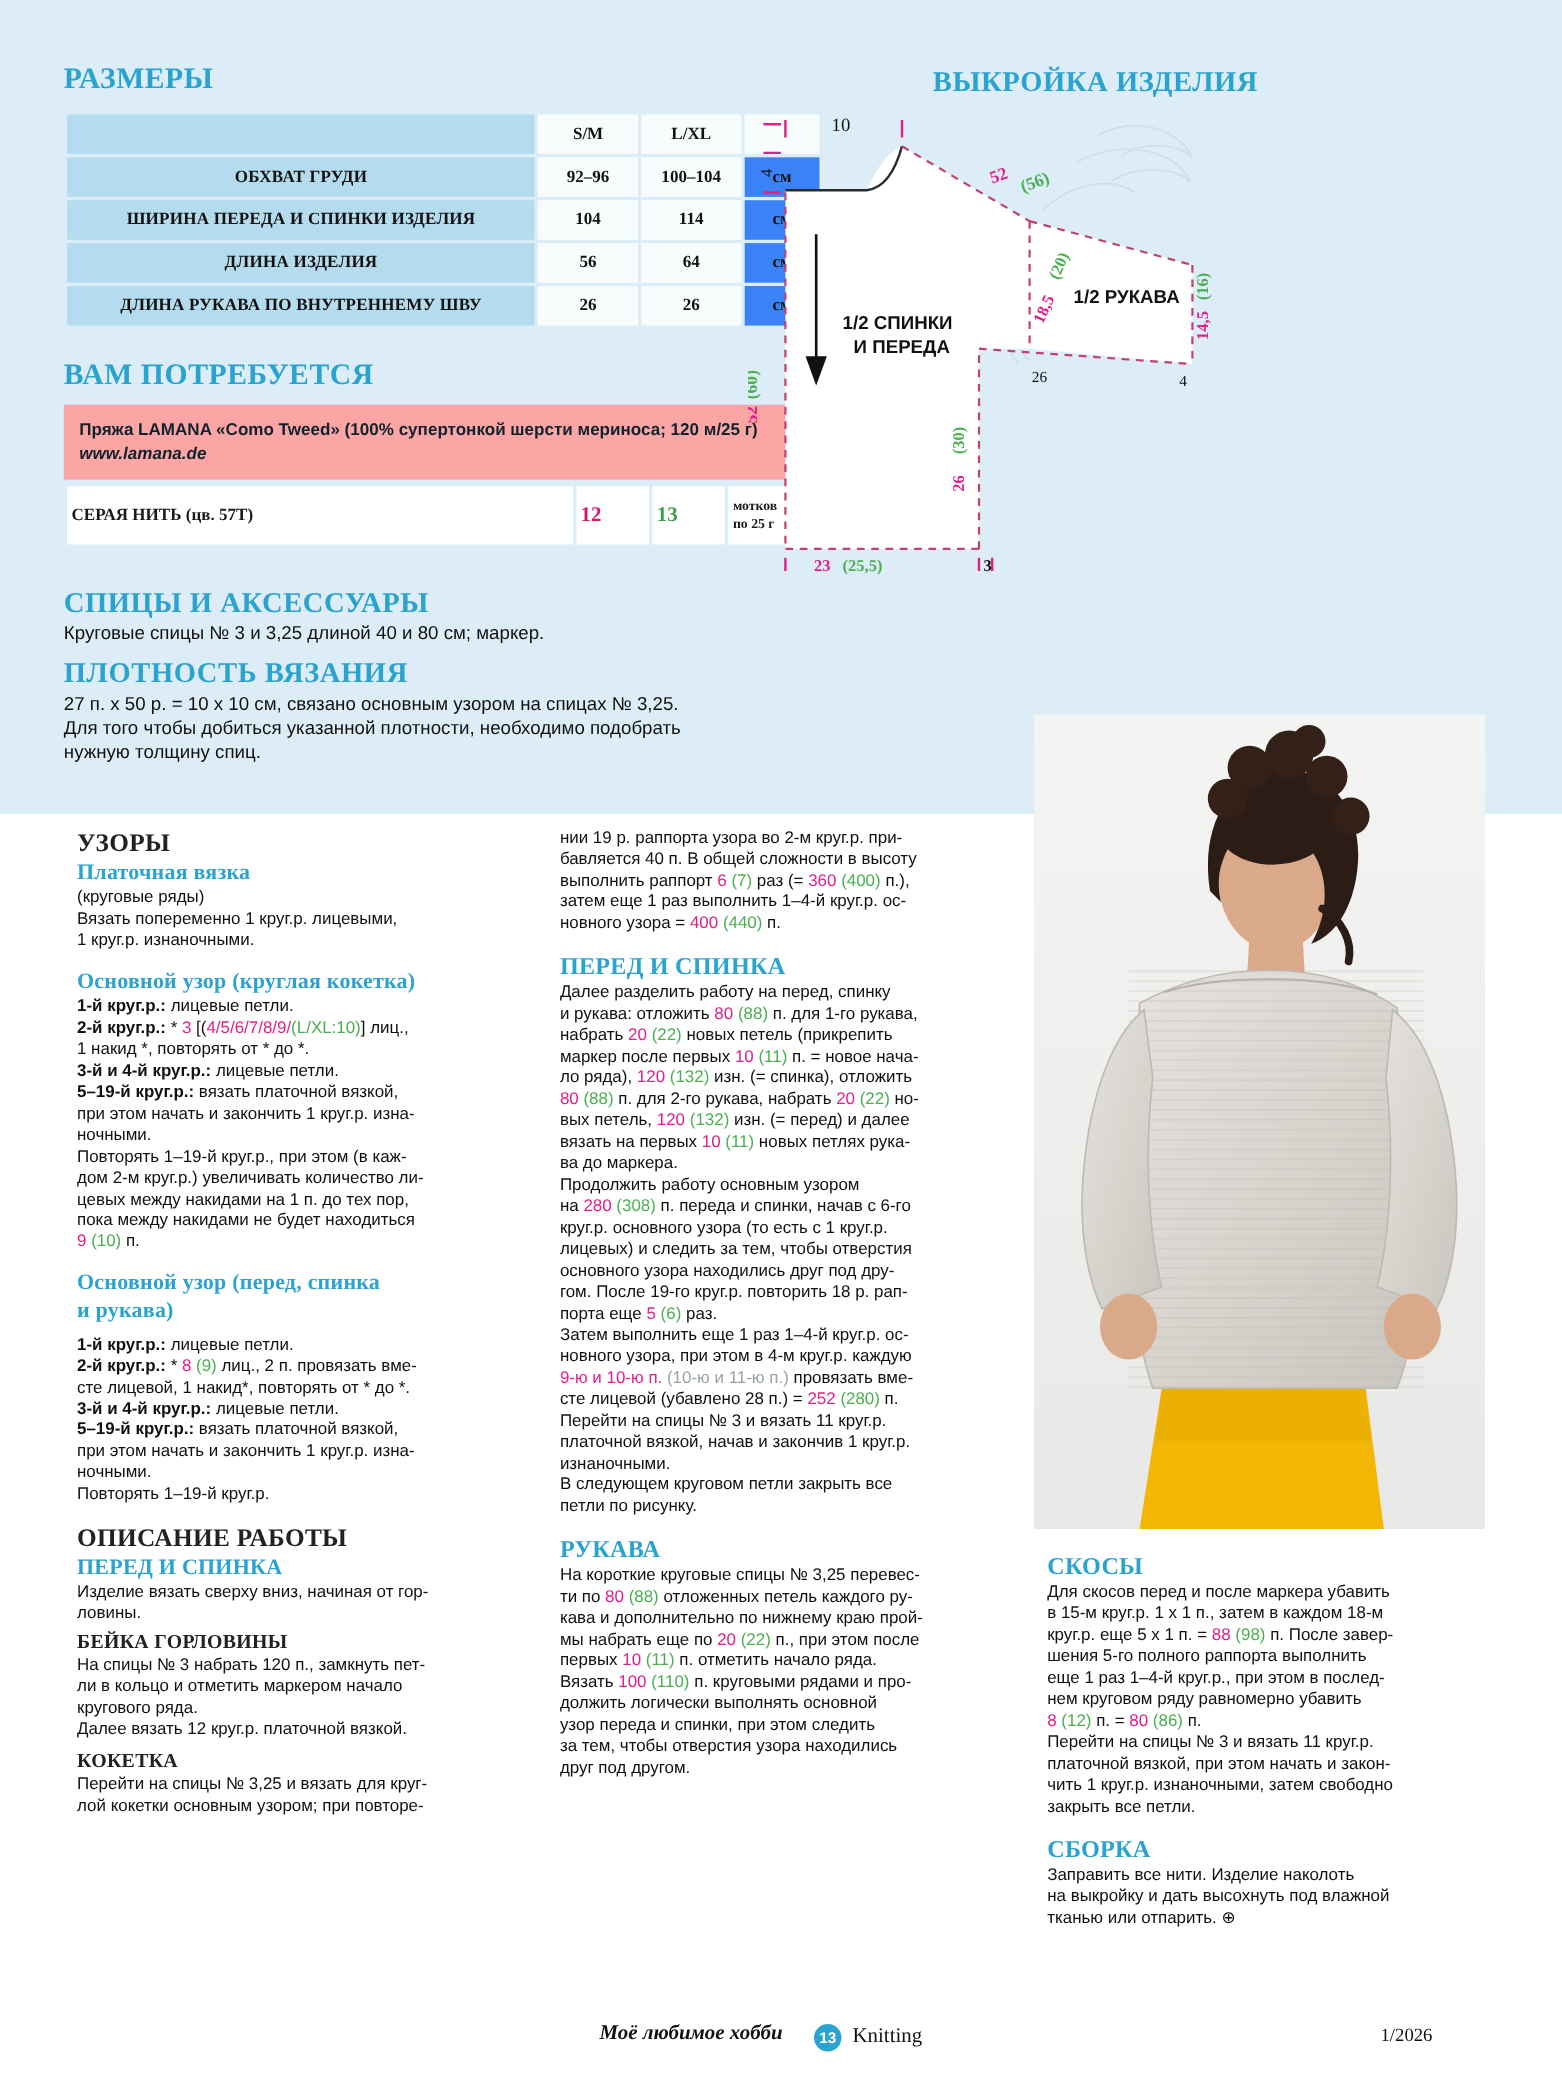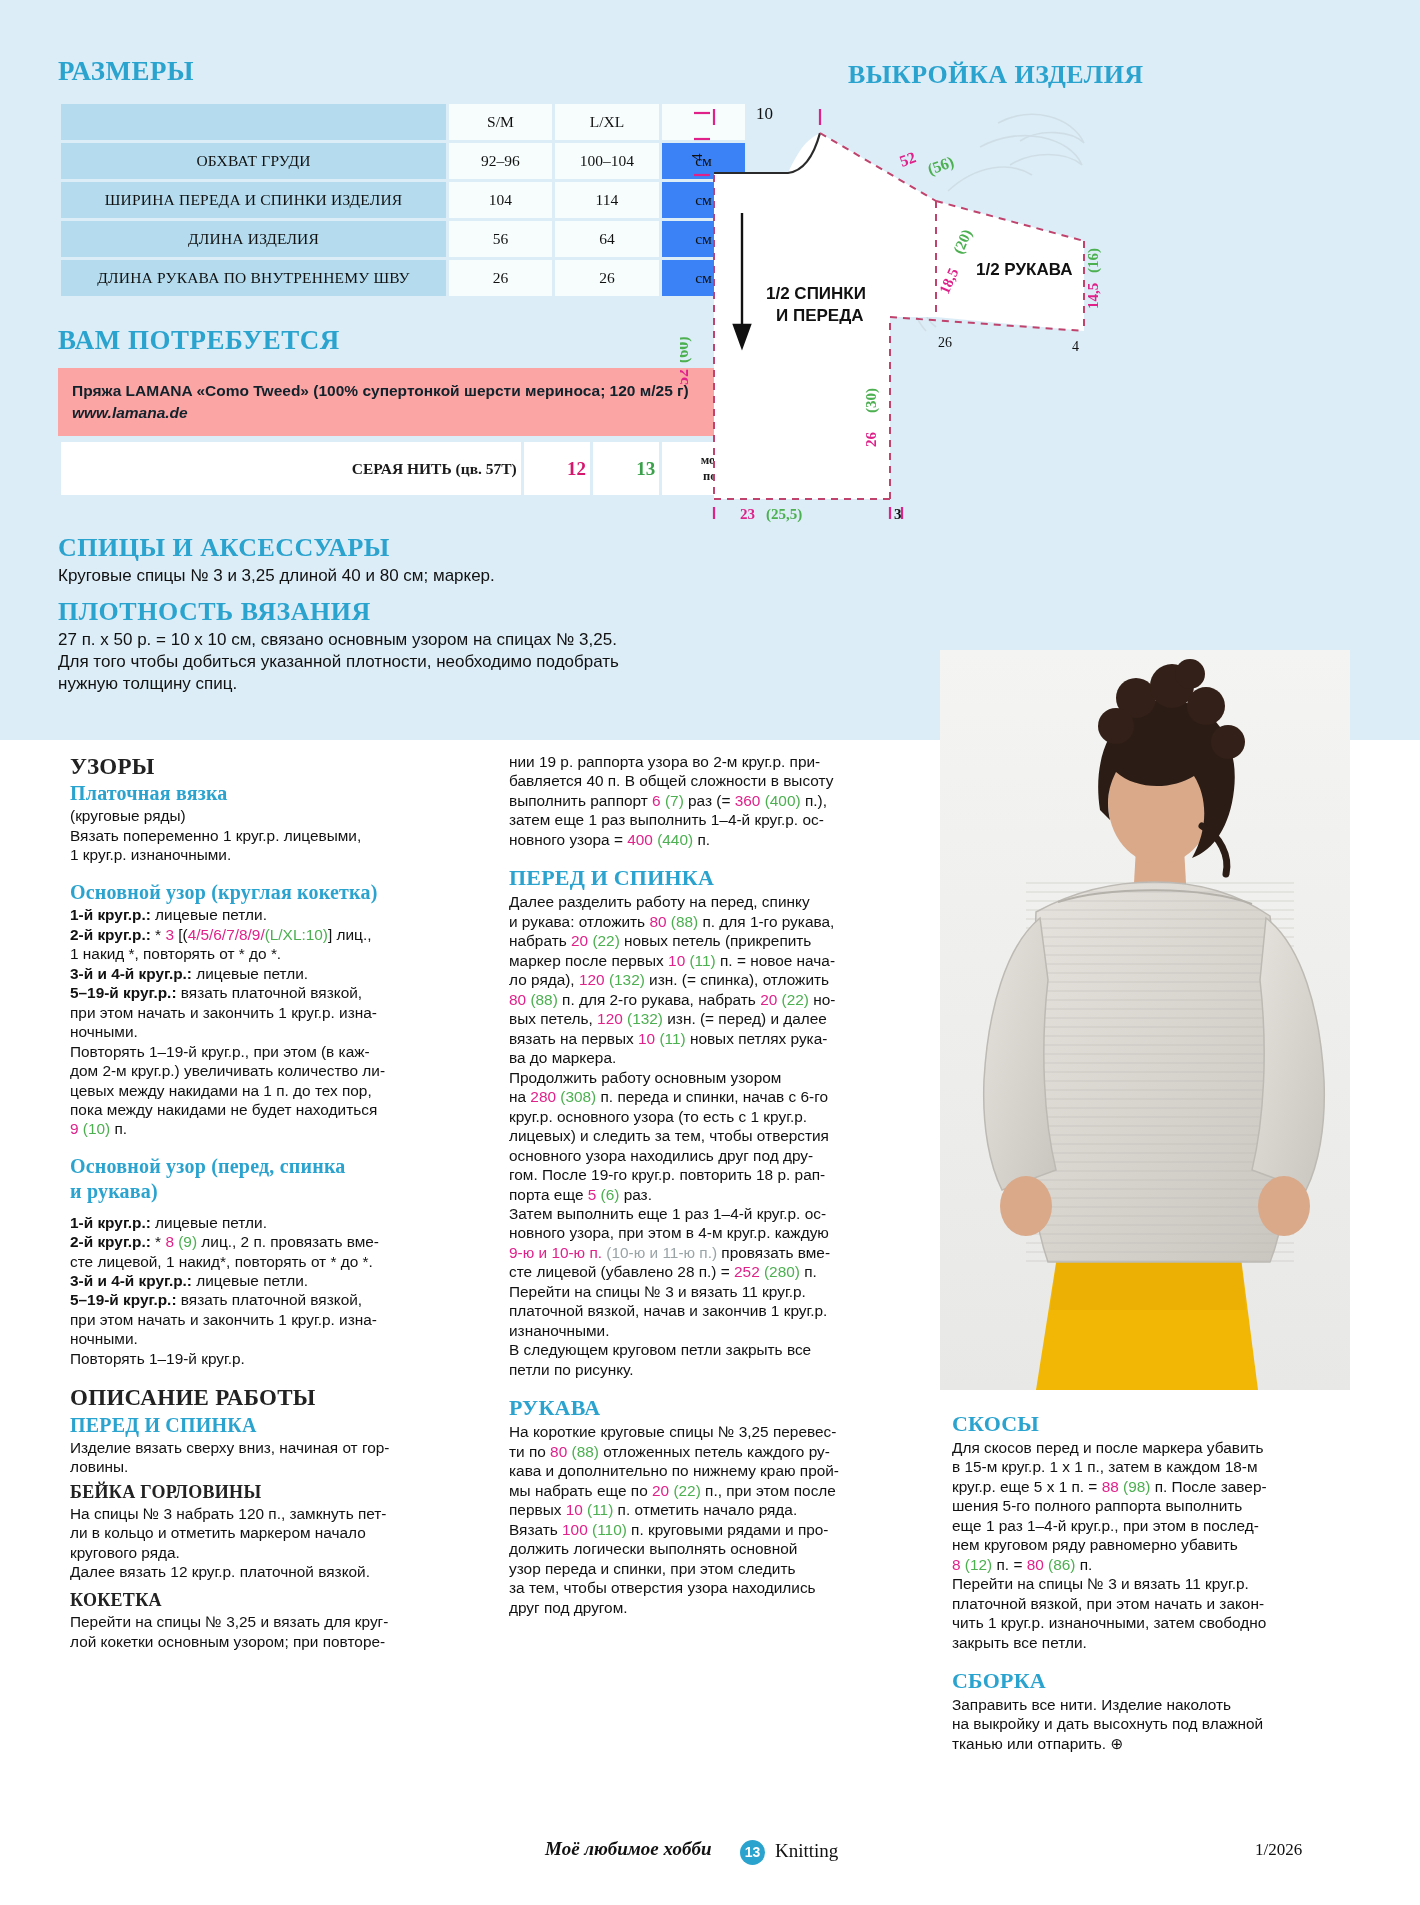--- a/index.html
+++ b/index.html
@@ -25,23 +25,23 @@
     font-weight:bold;
     letter-spacing:.5px;
   }
 
   
   .sizes-wrap{position:absolute;left:58px;top:56px;width:690px;}
   .sizes-h{font-size:27px;}
   table.sizes{border-collapse:separate;border-spacing:3px;margin-top:14px;width:690px;}
   table.sizes td{
     font-family:"Liberation Serif", serif;
-    font-size:15.5px;font-weight:normal;color:#111;
+    font-size:15.5px;font-weight:bold;color:#111;
     text-align:center;vertical-align:middle;
-    padding:9px 16px;
+    padding:9px 4px;
   }
   td.lbl{background:#b4dcee;text-align:center;width:430px;letter-spacing:.2px;font-size:14.5px;}
   td.v{background:#f7fdfd;width:85px;font-size:19px;}
   td.sm{color:#d6176e;}
   td.lxl{color:#3aa14a;}
   td.unit{background:#3b82f6;width:62px;font-size:14px;color:#111;font-weight:bold;}
   td.blank{background:#f7fdfd;}
   td.hd{background:#f7fdfd;font-size:20px;}
 
   
@@ -49,21 +49,21 @@
   .need-h{font-size:27px;}
   .yarn-box{
     margin-top:12px;background:#fca5a5;padding:12px 14px;
     font-family:"Liberation Sans", sans-serif;
     font-size:15.5px;font-weight:bold;line-height:1.42;color:#10222b;
   }
   .yarn-box i{font-style:italic;}
   table.yarn{border-collapse:separate;border-spacing:3px 3px;width:690px;margin-top:3px;}
   table.yarn td{
     font-family:"Liberation Serif", serif;font-weight:bold;font-size:15.5px;
-    text-align:right;padding:11px 4px;background:#ffffff;
+    text-align:left;padding:11px 4px;background:#ffffff;
   }
   table.yarn td.ylbl{width:490px;}
   table.yarn td.yv{width:62px;font-size:19px;}
   table.yarn td.ysm{color:#d6176e;}
   table.yarn td.ylxl{color:#3aa14a;}
   table.yarn td.yunit{width:78px;font-size:12.5px;line-height:1.25;}
 
   
   .needles-wrap{position:absolute;left:58px;top:533px;width:700px;}
   .needles-h{font-size:26px;}

